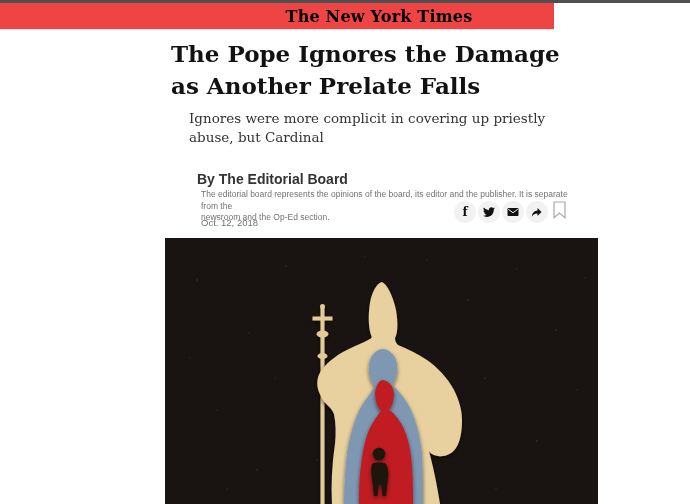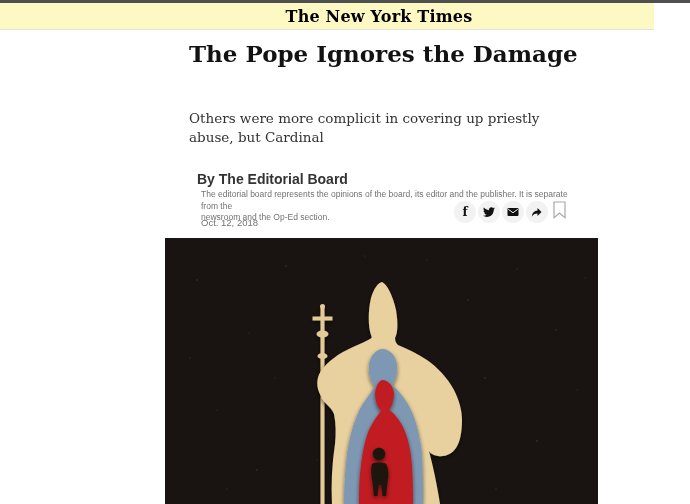--- a/index.html
+++ b/index.html
@@ -3,29 +3,29 @@
 <meta charset="utf-8">
 <style>
   html,body{margin:0;padding:0;}
   body{
     width:690px;height:504px;position:relative;overflow:hidden;
     background:#ffffff;font-family:"Liberation Sans",sans-serif;
     -webkit-font-smoothing:antialiased;
   }
   
   .top-accent{position:absolute;left:0;top:0;width:690px;height:3px;background:#4f4f4f;}
-  .masthead{position:absolute;left:0;top:3px;width:654px;height:26px;background:#fef9c3;border-bottom:1px solid #e2e2e2;text-decoration:underline;}
+  .masthead{position:absolute;left:0;top:3px;width:554px;height:26px;background:#ef4444;border-bottom:1px solid #e2e2e2;text-decoration:underline;}
   .nyt-logo{
     position:absolute;left:379px;top:4px;transform:translateX(-50%);
     font-family:"DejaVu Serif",serif;font-weight:bold;font-size:16px;color:#000;
     letter-spacing:.2px;white-space:nowrap;cursor:pointer;
   }
   
   .headline{
-    position:absolute;left:189px;top:38px;width:430px;margin:0;
+    position:absolute;left:171px;top:38px;width:430px;margin:0;
     font-family:"DejaVu Serif",serif;font-weight:700;font-size:23px;line-height:32px;color:#121212;
   }
   .subhead{
     position:absolute;left:189px;top:109px;width:390px;margin:0;
     font-family:"DejaVu Serif",serif;font-weight:400;font-size:13.5px;line-height:19px;color:#333;
   }
   .byline{
     position:absolute;left:189px;top:163px;margin:8px;
     font-size:14px;font-weight:bold;color:#333;cursor:pointer;
   }
@@ -53,23 +53,23 @@
   .figure svg{display:block;}
 </style>
 </head>
 <body>
 
 <div class="top-accent"></div>
 <div class="masthead">
   <div class="nyt-logo">The New York Times</div>
 </div>
 
-<h1 class="headline"><span>The Pope Ignores the Damage</span><br></h1>
-
-<p class="subhead"><span>Others were more complicit in covering up priestly abuse, but Cardinal</span><br></p>
+<h1 class="headline"><span>The Pope Ignores the Damage</span><br><span>as Another Prelate Falls</span></h1>
+
+<p class="subhead"><span>Ignores were more complicit in covering up priestly abuse, but Cardinal</span><br></p>
 
 <p class="byline">By The Editorial Board</p>
 
 <p class="byline-note"><span>The editorial board represents the opinions of the board, its editor and the publisher. It is separate from the</span><br><span>newsroom and the Op-Ed section.</span></p>
 
 <p class="pub-date">Oct. 12, 2018</p>
 
 <div class="share-row">
   <button class="share-btn" title="">
     <span class="fb-glyph">f</span>

